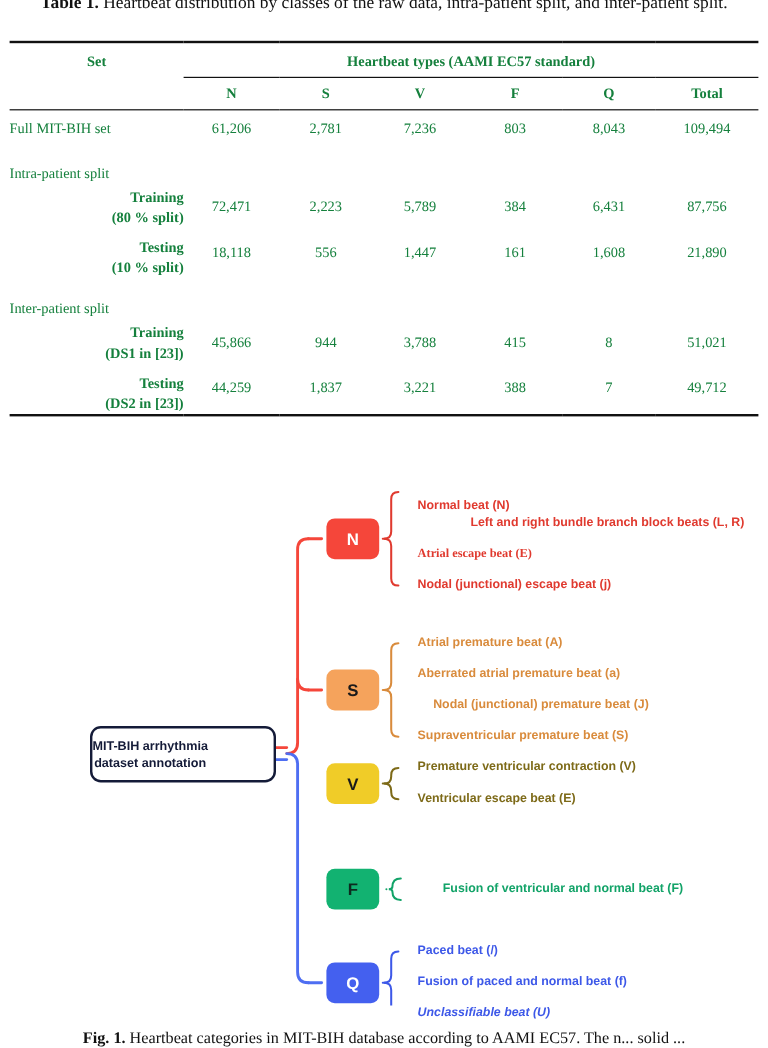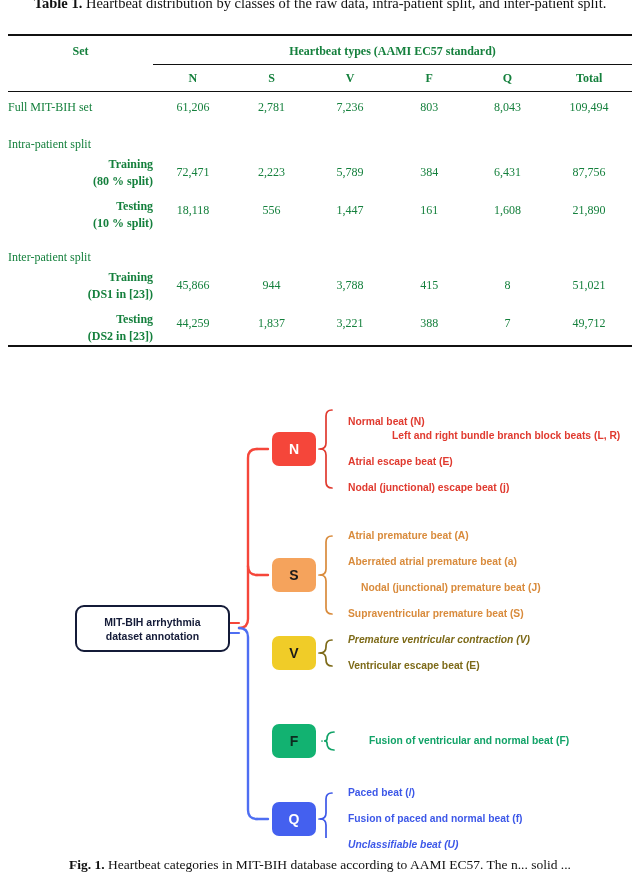--- a/index.html
+++ b/index.html
@@ -52,21 +52,21 @@
 
   
   #diagram {
     position: absolute; left: 0; top: 392px; width: 640px; height: 446px;
     font-family: "Liberation Sans", sans-serif;
   }
   .root-node {
     position: absolute; left: 75px; top: 213px;
     width: 155px; height: 47px;
     border: 2.4px solid #141b38; border-radius: 9px;
-    display: flex; align-items: center; justify-content: center;
+    display: flex; align-items: center; 
     text-align: center;
     color: #141b38; font-weight: bold; font-size: 10.5px; line-height: 14px;
     background: #fff;
   }
   .cls-box {
     position: absolute; width: 44px; height: 34px;
     border-radius: 7px;
     display: flex; align-items: center; justify-content: center;
     font-weight: bold; font-size: 14px;
   }
@@ -283,27 +283,27 @@
         <div class="cls-box" style="left: 272px; top: 332px; background: rgb(18, 178, 113); color: rgb(13, 43, 31);">
           <span>F</span>
         </div>
         <div class="cls-box" style="left: 272px; top: 410px; background: rgb(68, 96, 239); color: rgb(255, 255, 255);">
           <span>Q</span>
         </div>
       </div>
     <div id="leaf-holder">
         <div class="leaf" style="left: 348px; top: 24px; color: rgb(224, 58, 47);">Normal beat (N)</div>
         <div class="leaf" style="left: 348px; top: 38px; color: rgb(224, 58, 47); margin-left: 44px;">Left and right bundle branch block beats (L, R)</div>
-        <div class="leaf" style="left: 348px; top: 64px; color: rgb(224, 58, 47);">Atrial escape beat (E)</div>
+        <div class="leaf" style="left: 348px; top: 64px; color: rgb(224, 58, 47); font-family: Liberation Serif, serif;">Atrial escape beat (E)</div>
         <div class="leaf" style="left: 348px; top: 90px; color: rgb(224, 58, 47);">Nodal (junctional) escape beat (j)</div>
         <div class="leaf" style="left: 348px; top: 138px; color: rgb(217, 139, 60); text-align: center;">Atrial premature beat (A)</div>
         <div class="leaf" style="left: 348px; top: 164px; color: rgb(217, 139, 60);">Aberrated atrial premature beat (a)</div>
         <div class="leaf" style="left: 348px; top: 190px; color: rgb(217, 139, 60); padding-left: 13px;">Nodal (junctional) premature beat (J)</div>
         <div class="leaf" style="left: 348px; top: 216px; color: rgb(217, 139, 60);">Supraventricular premature beat (S)</div>
-        <div class="leaf" style="left: 348px; top: 242px; color: rgb(125, 106, 24); font-style: italic;">Premature ventricular contraction (V)</div>
+        <div class="leaf" style="left: 348px; top: 242px; color: rgb(125, 106, 24);">Premature ventricular contraction (V)</div>
         <div class="leaf" style="left: 348px; top: 268px; color: rgb(125, 106, 24); text-align: right;">Ventricular escape beat (E)</div>
         <div class="leaf" style="left: 348px; top: 343px; color: rgb(18, 163, 104); padding-left: 21px;">Fusion of ventricular and normal beat (F)</div>
         <div class="leaf" style="left: 348px; top: 395px; color: rgb(61, 88, 232);">Paced beat (/)</div>
         <div class="leaf" style="left: 348px; top: 421px; color: rgb(61, 88, 232);">Fusion of paced and normal beat (f)</div>
         <div class="leaf" style="left: 348px; top: 447px; color: rgb(61, 88, 232); font-style: italic;">Unclassifiable beat (U)</div>
       </div>
   </div>
 
   <div class="fig-caption">
     <b>Fig. 1.</b><span> Heartbeat categories in MIT-BIH database according to AAMI EC57. The n... solid ...</span>

